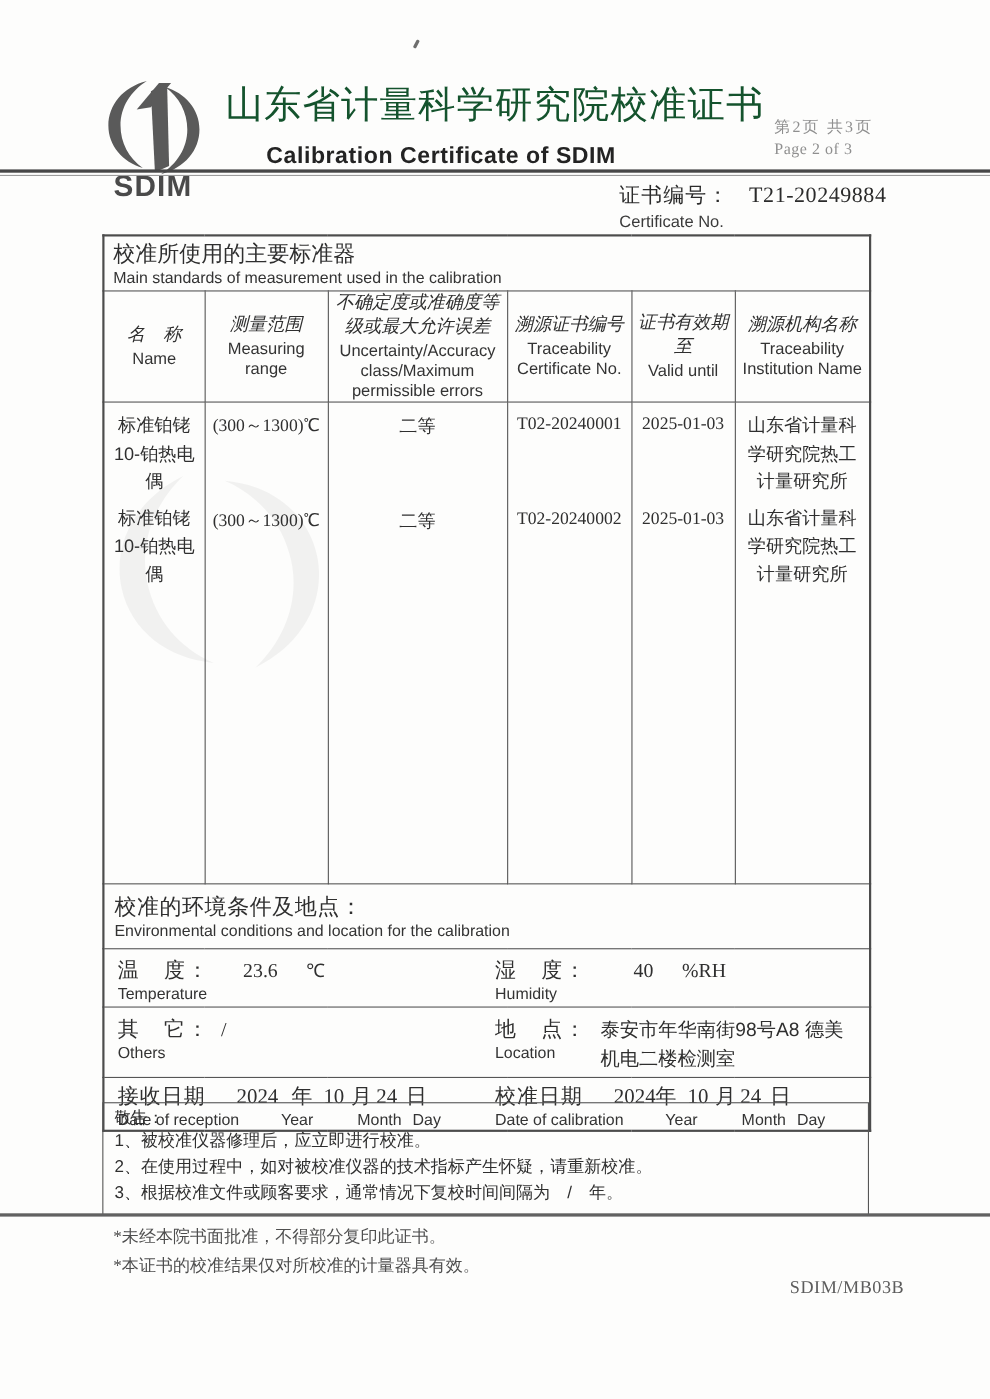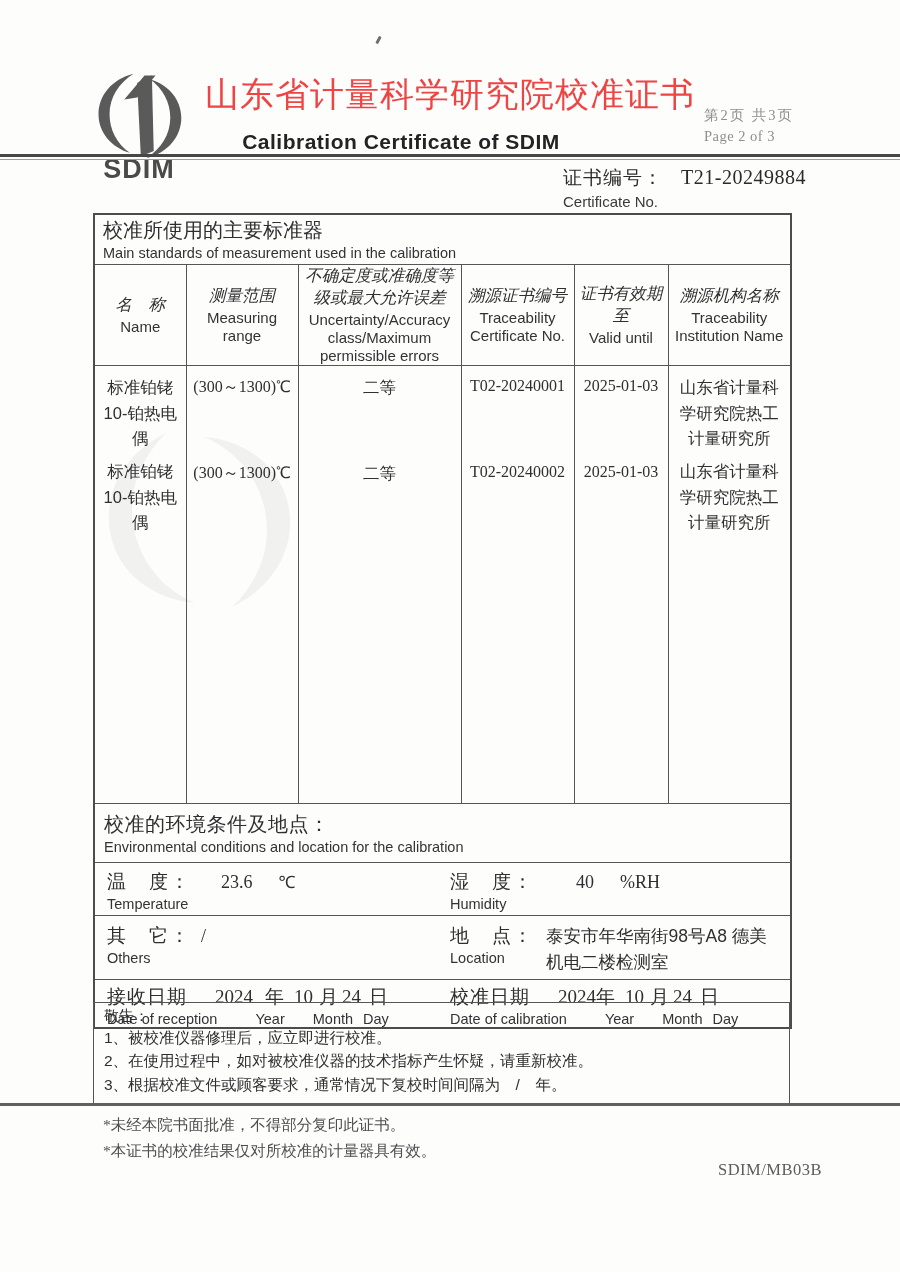--- a/index.html
+++ b/index.html
@@ -8,21 +8,21 @@
     font-family:"Liberation Sans",sans-serif;color:#2f2f2f;
     position:relative;overflow:hidden;
   }
   .page{position:relative;width:900px;height:1272px;}
 
   
   .logo{position:absolute;left:82px;top:70px;width:114px;text-align:center;}
   .logo svg{display:block;margin:0 auto;}
   .logo-text{font-weight:bold;font-size:27px;letter-spacing:1px;color:#4a4a4a;margin-top:-8px;}
   .title-block{position:absolute;left:205px;top:72px;width:392px;text-align:center;}
-  .title-cn{font-family:Liberation Sans, sans-serif;font-size:34px;letter-spacing:1px;color:#ef4444;white-space:nowrap;}
+  .title-cn{font-family:Liberation Sans, sans-serif;font-size:34px;letter-spacing:1px;color:#14532d;white-space:nowrap;}
   .title-en{font-size:21px;font-weight:bold;color:#232323;margin-top:12px;letter-spacing:.5px;}
   .page-info{position:absolute;right:106px;top:106px;text-align:left;color:#8f8f8f;font-family:"Liberation Serif",serif;}
   .pi-cn{font-size:14.5px;letter-spacing:2px;}
   .pi-en{font-size:14.5px;margin-top:3px;letter-spacing:.5px;}
   .head-rule{position:absolute;top:154px;left:0;width:900px;}
   .head-rule .r1{height:3px;background:#474747;}
   .head-rule .r2{height:1px;background:#9c9c9c;margin-top:2px;}
   .artifact-mark{position:absolute;left:377px;top:36px;width:3px;height:8px;background:#3d3d3d;
     transform:rotate(28deg);border-radius:1px;opacity:.75;}
 
@@ -72,21 +72,21 @@
   .kv-en{font-size:14.5px;margin-top:1px;color:#333;}
   .slash-val{font-family:"Liberation Serif",serif;font-size:18px;margin-left:10px;}
   .loc{display:flex;}
   .loc-value{margin-left:12px;width:232px;font-size:17.5px;line-height:1.5;padding-top:3px;}
   .dl1{font-size:19px;padding-top:3px;white-space:nowrap;}
   .d-label{letter-spacing:1px;}
   .d-num{font-family:"Liberation Serif",serif;}
   .m-a{margin-left:28px;} .m-b{margin-left:12px;} .m-c{margin-left:10px;}
   .m-d{margin-left:6px;}  .m-e{margin-left:4px;}  .m-f{margin-left:8px;}
   .dl2{font-size:14.5px;margin-top:1px;color:#333;white-space:nowrap;}
-  .m2-a{margin-left:38px;} .m2-b{margin-left:28px;} .m2-c{margin-left:10px;}
+  .m2-a{margin-left:38px;} .m2-b{margin-left:40px;} .m2-c{margin-left:10px;}
 
   
   .notice-box{position:absolute;left:93px;top:1002px;width:697px;box-sizing:border-box;
     border:1.6px solid #565656;padding:4px 10px 8px;}
   .notice-title{font-size:15px;}
   .notice-item{font-size:15.5px;line-height:1.5;}
 
   
   .bottom-rule{position:absolute;top:1103px;left:0;width:900px;height:2.5px;background:#616161;}
   .footnotes{position:absolute;left:103px;top:1112px;font-family:"Liberation Serif",serif;

